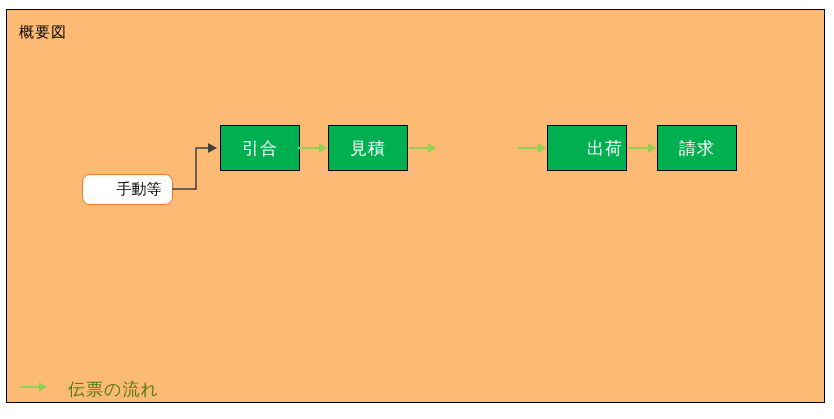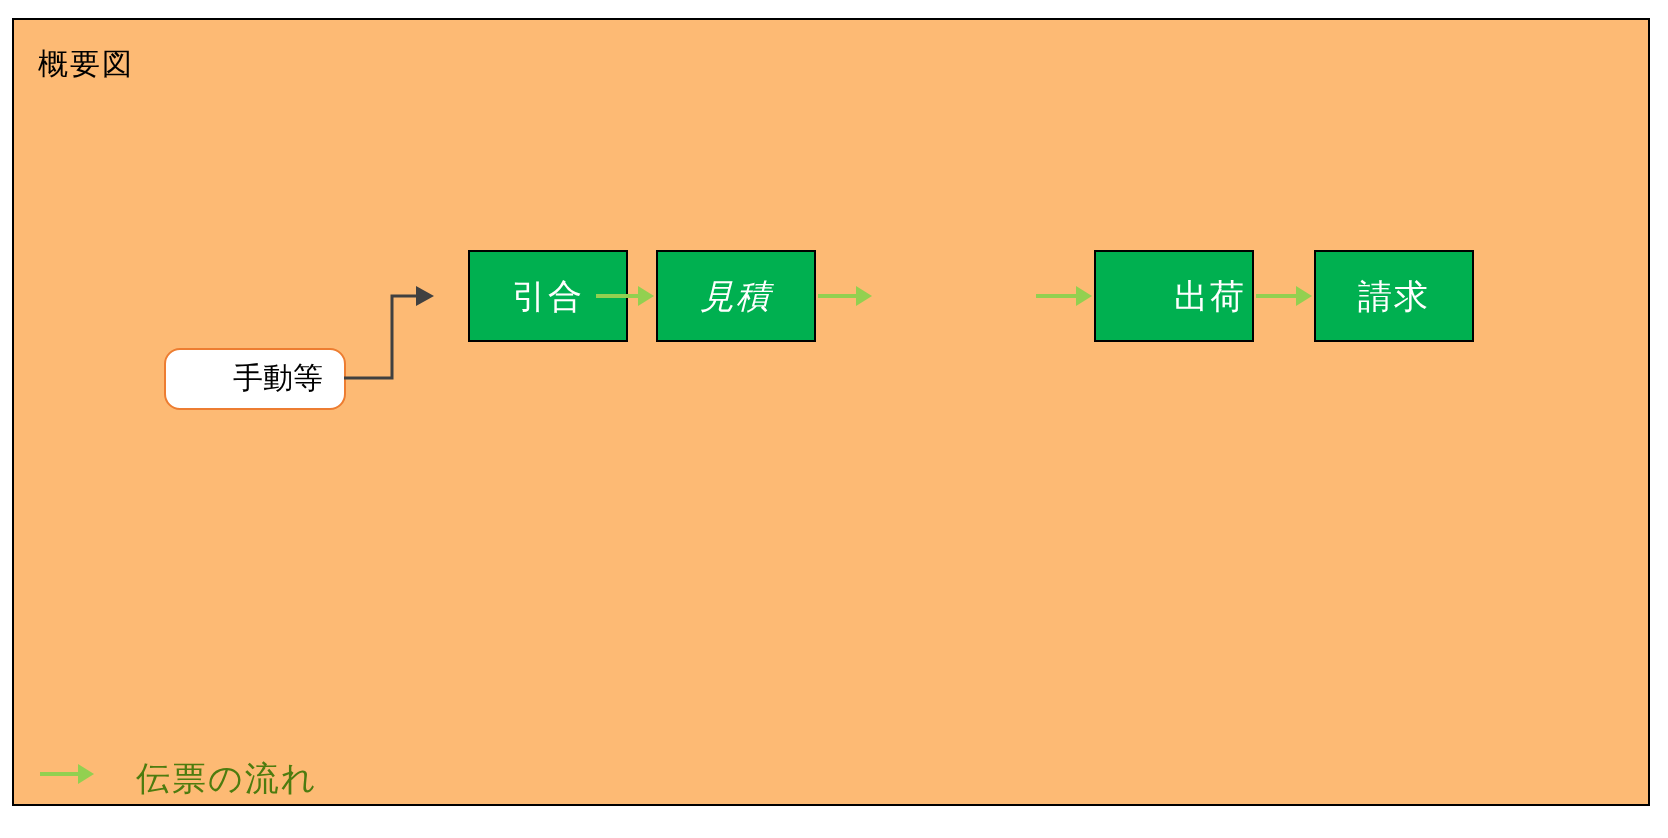--- a/index.html
+++ b/index.html
@@ -47,22 +47,22 @@
     display: flex;
     align-items: center;
     justify-content: center;
   }
   .step span {
     color: var(--step-text);
     font-size: 17px;
     letter-spacing: 1px;
     white-space: nowrap;
   }
-  .s1 { left: 234px; }
-  .s2 { left: 328px; font-style: italic; }
+  .s1 { left: 220px; }
+  .s2 { left: 328px; }
   .s3 { left: 437px; }
   .s4 { left: 547px; padding-left: 36px; }
   .s5 { left: 657px; }
   .flow-arrow {
     position: absolute;
     top: 147px;
     height: 2px;
     background: var(--flow-arrow);
   }
   .flow-arrow::after {

